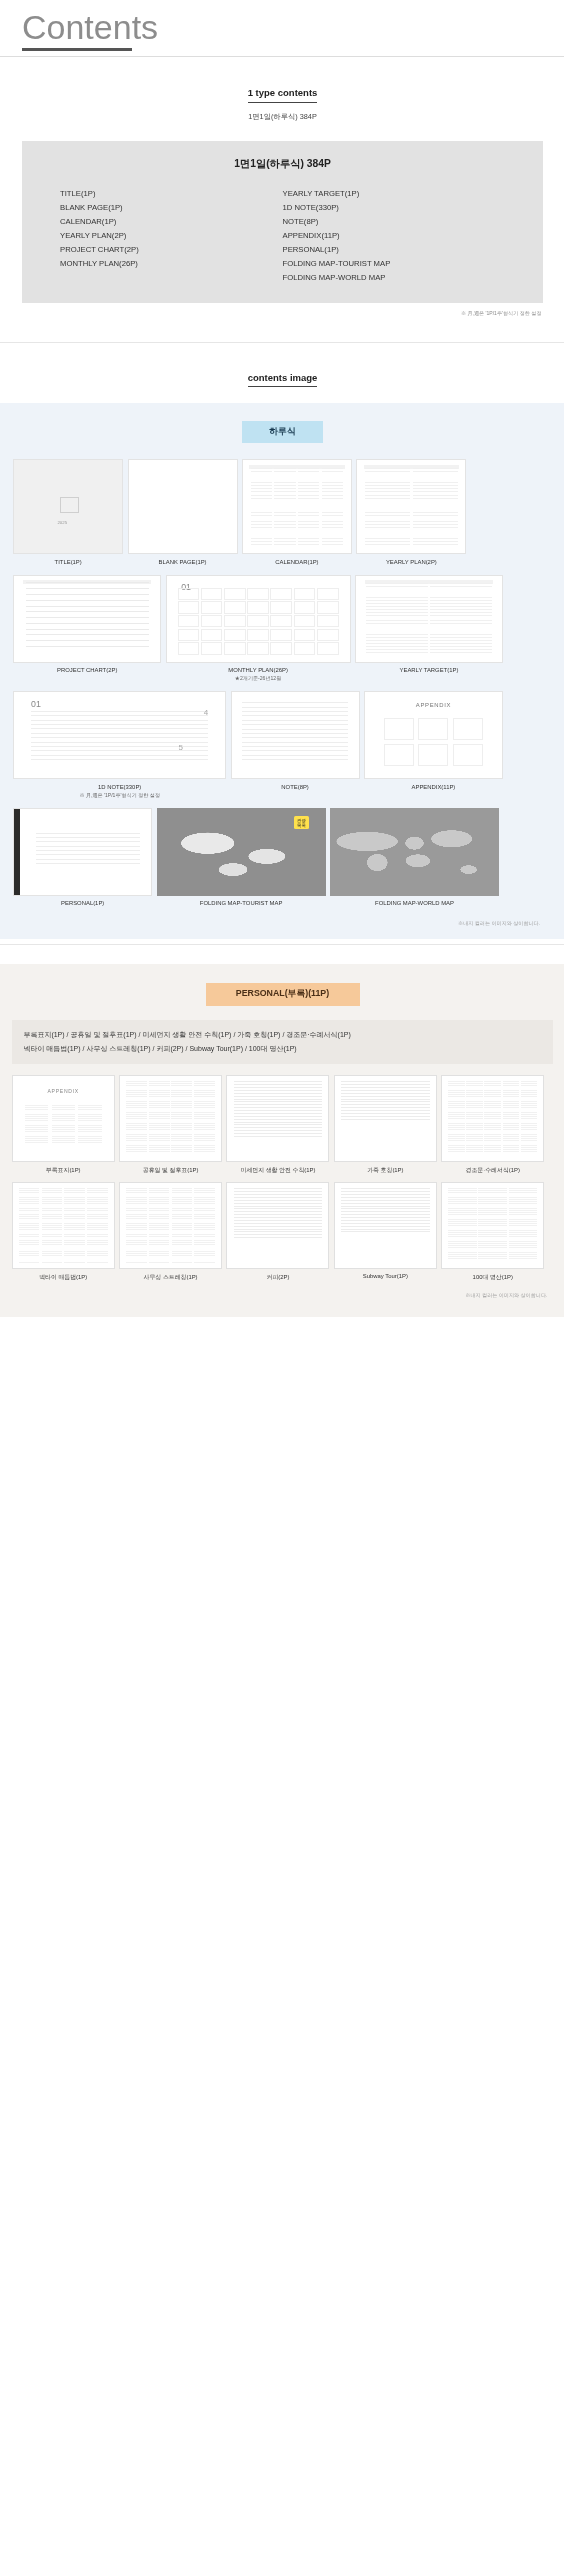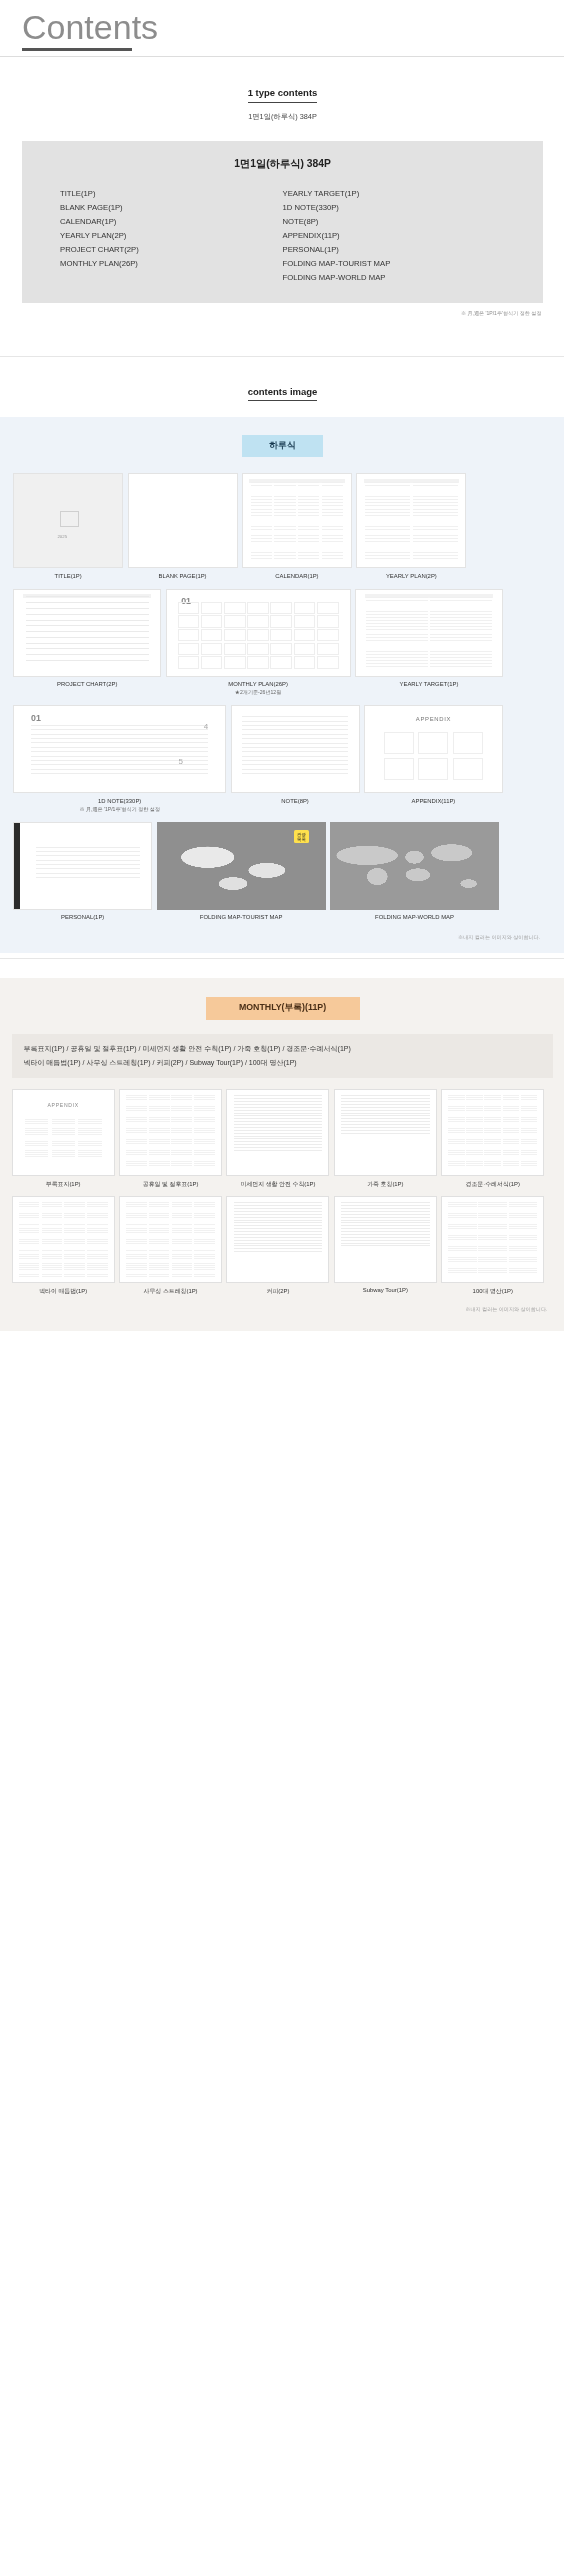--- a/index.html
+++ b/index.html
@@ -84,21 +84,21 @@
   .spec-col ul { margin:0; padding:0; }
   .spec-note {
     text-align: right;
     font-size: 5.1px;
     color: #8a8a8a;
     padding: 7.3px 23.5px 0 0;
   }
 
   
   .ci-band {
-    margin-top: 39px;
+    margin-top: 25px;
     border-top: 0.7px solid #e6e6e6;
     border-bottom: 0.7px solid #e6e6e6;
     padding: 22px 0 4.4px 0;
   }
   .blue-area {
     background: #eef3f9;
     padding: 17.6px 13.2px 10.3px 13.2px;
     margin-top: 16px;
   }
   .pill {
@@ -145,21 +145,21 @@
   .lines i { display:block; height:0.7px; background:#ededed; margin-bottom:3.7px; }
   .gridlines { position:absolute; inset:8%; }
   .gridlines i { display:block; height:0.7px; background:#eaeaea; margin-bottom:5.1px; }
   .calgrid { position:absolute; inset:9% 7%; display:grid; grid-template-columns:repeat(3,1fr); gap:2.9px; }
   .calgrid b { display:block; background:
      repeating-linear-gradient(to bottom,#f0f0f0 0 0.7px,transparent 0.7px 2.9px);
      height:100%; font-weight:normal; }
   .monthgrid { position:absolute; inset:14% 6% 8% 6%; display:grid; grid-template-columns:repeat(7,1fr); grid-auto-rows:1fr; gap:1.5px; }
   .monthgrid i { border:0.7px solid #eeeeee; }
   .hdrbar { position:absolute; left:6%; right:6%; top:5%; height:4.4px; background:#f2f2f2; }
-  .bignum { position:absolute; left:8%; top:8%; font-size:8.8px; color:#888; font-weight:bold; }
+  .bignum { position:absolute; left:8%; top:8%; font-size:8.8px; color:#888; font-weight:normal; }
   .world {
     background:
       radial-gradient(ellipse 30% 18% at 22% 38%, #c9c9c9 60%, transparent 61%),
       radial-gradient(ellipse 10% 16% at 28% 62%, #c9c9c9 60%, transparent 61%),
       radial-gradient(ellipse 9% 12% at 50% 40%, #c9c9c9 60%, transparent 61%),
       radial-gradient(ellipse 12% 12% at 52% 60%, #c9c9c9 60%, transparent 61%),
       radial-gradient(ellipse 20% 16% at 72% 35%, #c9c9c9 60%, transparent 61%),
       radial-gradient(ellipse 8% 8% at 82% 70%, #c9c9c9 60%, transparent 61%),
       #9a9a9a;
   }
@@ -484,21 +484,21 @@
           <div class="thumb world" style="height:88px;border:none;"></div>
           <div class="cap">FOLDING MAP-WORLD MAP</div>
         </div>
       </div>
 
       <div class="note-right">※내지 컬러는 이미지와 상이합니다.</div>
     </div>
   </div>
 
   <div class="appendix-wrap">
-    <div class="pill-orange">MONTHLY(부록)(11P)</div>
+    <div class="pill-orange">PERSONAL(부록)(11P)</div>
 
     <div class="appendix-list">
       <div>부록표지(1P) / 공휴일 및 절후표(1P) / 미세먼지 생활 안전 수칙(1P) / 가죽 호칭(1P) / 경조문·수례서식(1P)</div>
       <div>넥타이 매듭법(1P) / 사무싱 스트레칭(1P) / 커피(2P) / Subway Tour(1P) / 100대 명산(1P)</div>
     </div>
 
     <div class="grid-row">
       <div class="cell" style="width:103px;">
         <div class="ap-thumb" style="height:87px;">
           <div style="position:absolute;left:0;right:0;top:14%;text-align:center;font-size:5.1px;color:#888;letter-spacing:0.7px;">APPENDIX</div>

